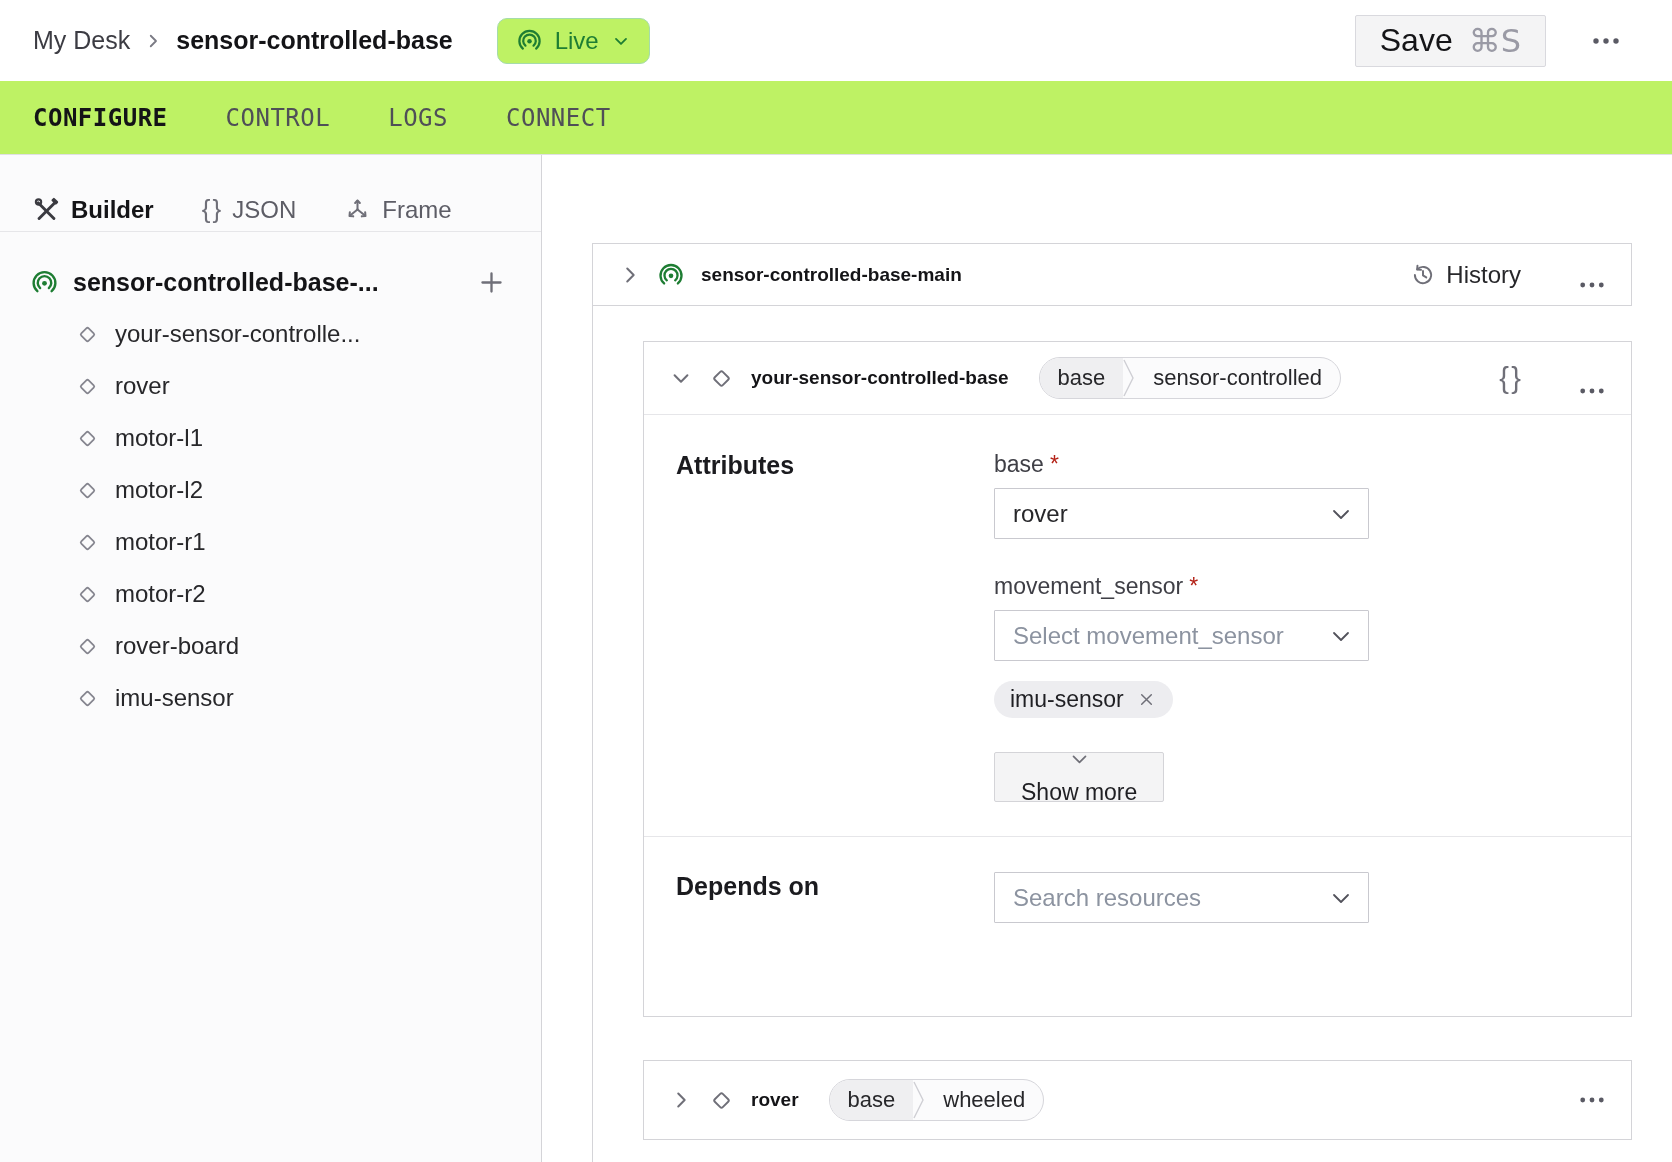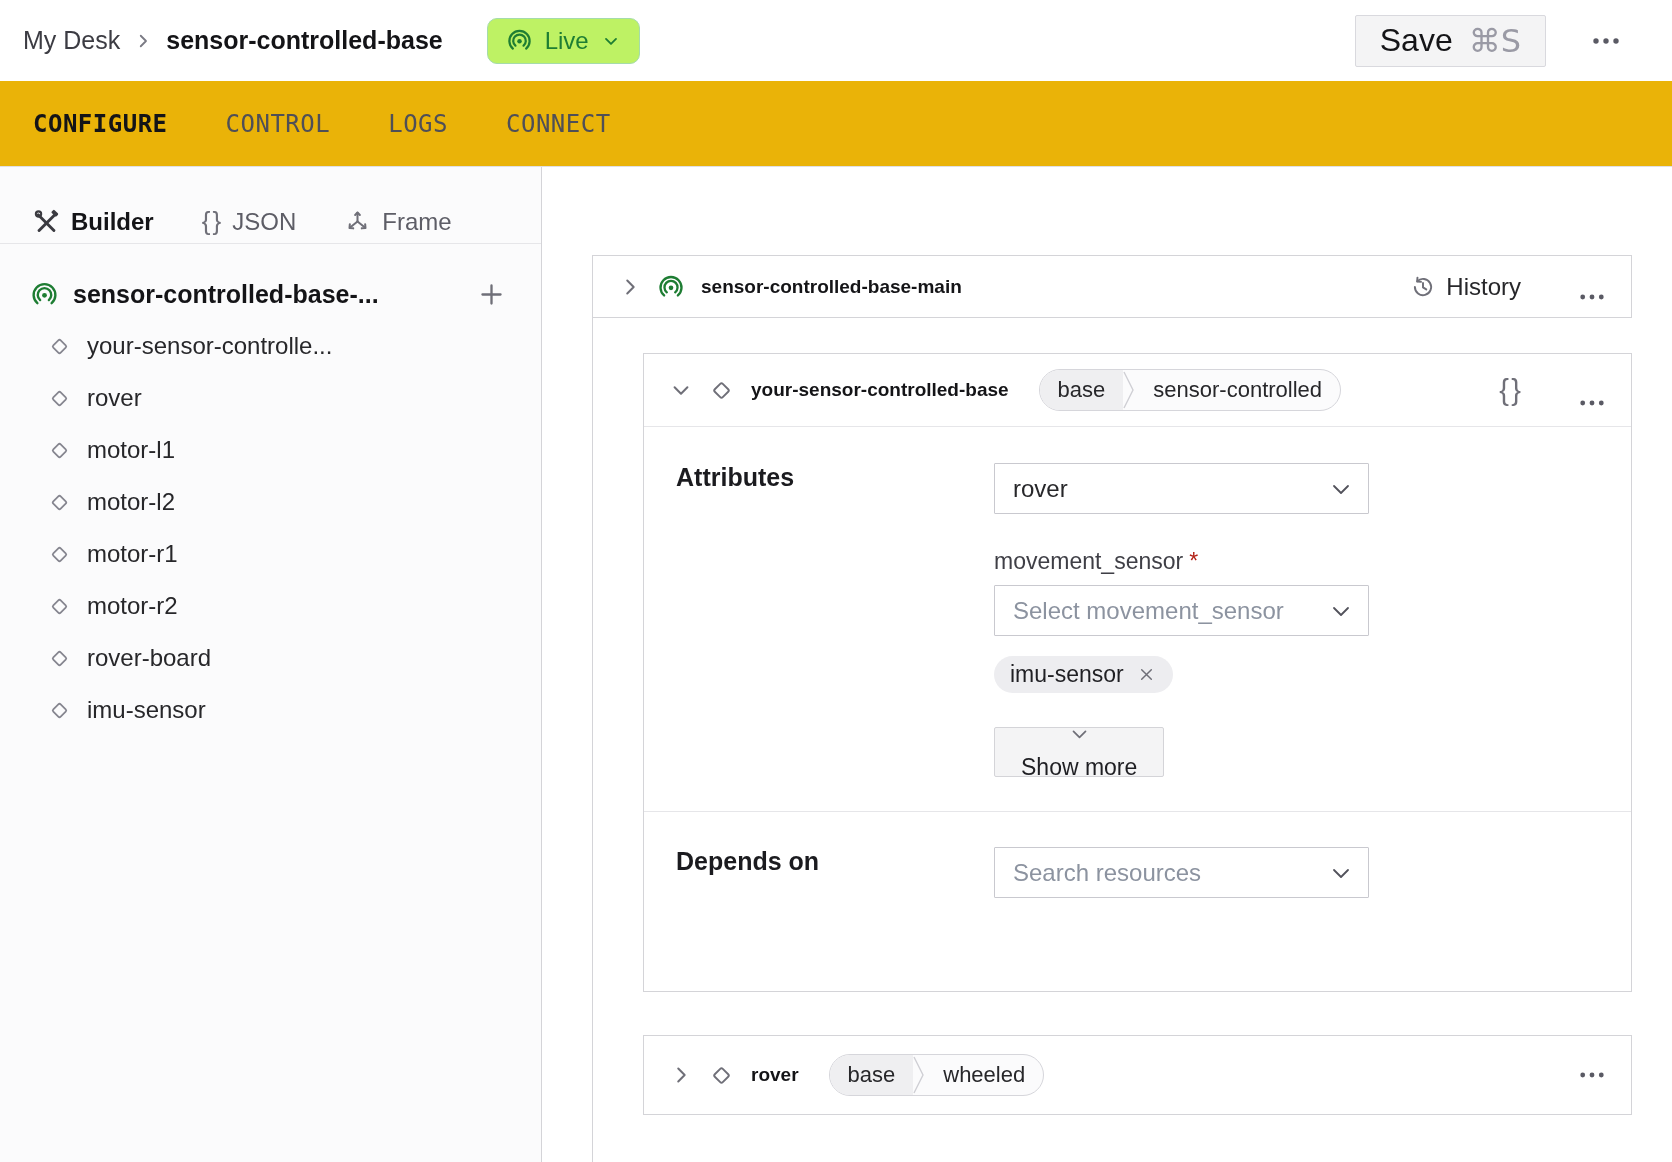--- a/index.html
+++ b/index.html
@@ -1,56 +1,56 @@
 <!DOCTYPE html>
 <html><head>
 <meta charset="utf-8">
 <style>
   * { box-sizing: border-box; margin: 0; padding: 0; }
   html,body { width:1672px; height:1162px; overflow:hidden; }
   body { font-family:"Liberation Sans", sans-serif; background:#fff; color:#1f1f23; }
 
   
-  .topbar { height:81px; display:flex; align-items:center; padding:0 52px 0 23px; background:#fff; }
+  .topbar { height:81px; display:flex; align-items:center; padding:0 52px 0 33px; background:#fff; }
   .breadcrumb { display:flex; align-items:center; gap:14px; font-size:25px; }
   .bc-parent { color:#3c3c43; }
   .bc-current { font-weight:700; color:#141417; }
   .live-badge { margin-left:44px; height:46px; display:flex; align-items:center; gap:12px;
       background:#bef264; border:1px solid #a5dcab; border-radius:10px; padding:0 18px;
       color:#1e7d33; font-size:24px; cursor:pointer; }
   .topbar-right { margin-left:auto; display:flex; align-items:center; gap:46px; }
   .save-btn { height:52px; display:flex; align-items:center; gap:16px; padding:0 24px;
       background:#f4f4f5; border:1px solid #d9d9de; border-radius:2px; font-size:32px; cursor:pointer;
       font-family:"Liberation Sans", sans-serif; }
   .save-label { color:#141417; }
   .save-shortcut { color:#9a9aa5; font-family:"DejaVu Sans", sans-serif; }
   .icon-btn { background:none; border:none; cursor:pointer; display:flex; align-items:center; }
 
   
-  .tabbar { height:86px; background:#eab308; border-bottom:1px solid #e0e0e3; display:flex; align-items:center;
+  .tabbar { height:74px; background:#bef264; border-bottom:1px solid #e0e0e3; display:flex; align-items:center;
       padding:0 33px; gap:58px; }
   .tab { font-family:"DejaVu Sans Mono", monospace; font-size:24px; letter-spacing:0.5px; color:#4f4f57;
       background:none; border:none; cursor:pointer; }
   .tab.active { font-weight:700; color:#141417; }
 
   
   .page-body { display:flex; height:1007px; }
   .sidebar { width:542px; background:#fbfbfc; border-right:1px solid #d4d4d8; flex-shrink:0; }
   .sidebar-toolbar { height:77px; border-bottom:1px solid #e6e6e9; display:flex; align-items:center;
       padding:0 33px; gap:48px; }
   .view-tab { display:flex; align-items:center; gap:11px; font-size:24px; color:#5d5d66; background:none; border:none; cursor:pointer;
       font-family:"Liberation Sans", sans-serif;margin-top:33px; }
   .view-tab.active { color:#141417; font-weight:700; }
   .braces-glyph { font-size:26px; color:#6f6f78; font-weight:400; }
 
   .tree { padding-top:24px; }
   .tree-root { height:52px; display:flex; align-items:center; gap:14px; padding:0 34px 0 30px; cursor:pointer; }
   .tree-root-label { font-size:25px; font-weight:700; color:#141417; white-space:nowrap; }
   .tree-add { margin-left:auto; background:none; border:none; cursor:pointer; display:flex; }
-  .tree-item { height:52px; display:flex; align-items:center; gap:15px; padding-left:47px; cursor:pointer; }
+  .tree-item { height:52px; display:flex; align-items:center; gap:15px; padding-left:75px; cursor:pointer; }
   .tree-item-label { font-size:24px; color:#27272a; white-space:nowrap; }
 
   .main { flex:1; position:relative; background:#fff; }
   .rail { position:absolute; left:50px; top:151px; bottom:0; width:1px; background:#d4d4d8; }
 
   
   .card { background:#fff; border:1px solid #d4d4d8; }
   .part-card { margin:88px 0 0 50px; width:1040px; height:63px; display:flex; align-items:center; padding:0 26px; gap:16px; }
   .card-title { font-size:19px; font-weight:700; color:#141417; white-space:nowrap; }
   .header-right { margin-left:auto; display:flex; align-items:flex-end; gap:58px; }
@@ -296,20 +296,21 @@
                 <circle cx="24" cy="4" r="2.6" fill="#5a5a64"></circle>
             </svg>
           </button>
         </div>
       </div>
 
       <div class="card-section">
         <h3 class="section-heading">Attributes</h3>
         <div class="form-col">
           <div class="field">
+            <div class="field-label"><span>base</span><span class="req">*</span></div>
             <div class="select">
               <span class="select-value">rover</span>
               <svg width="22" height="14" viewBox="0 0 22 14">
                   <polyline points="4 4 11 11 18 4" fill="none" stroke="#52525b" stroke-width="1.8" stroke-linecap="round" stroke-linejoin="round"></polyline>
                 </svg>
             </div>
           </div>
 
           <div class="field">
             <div class="field-label"><span>movement_sensor</span><span class="req">*</span></div>

